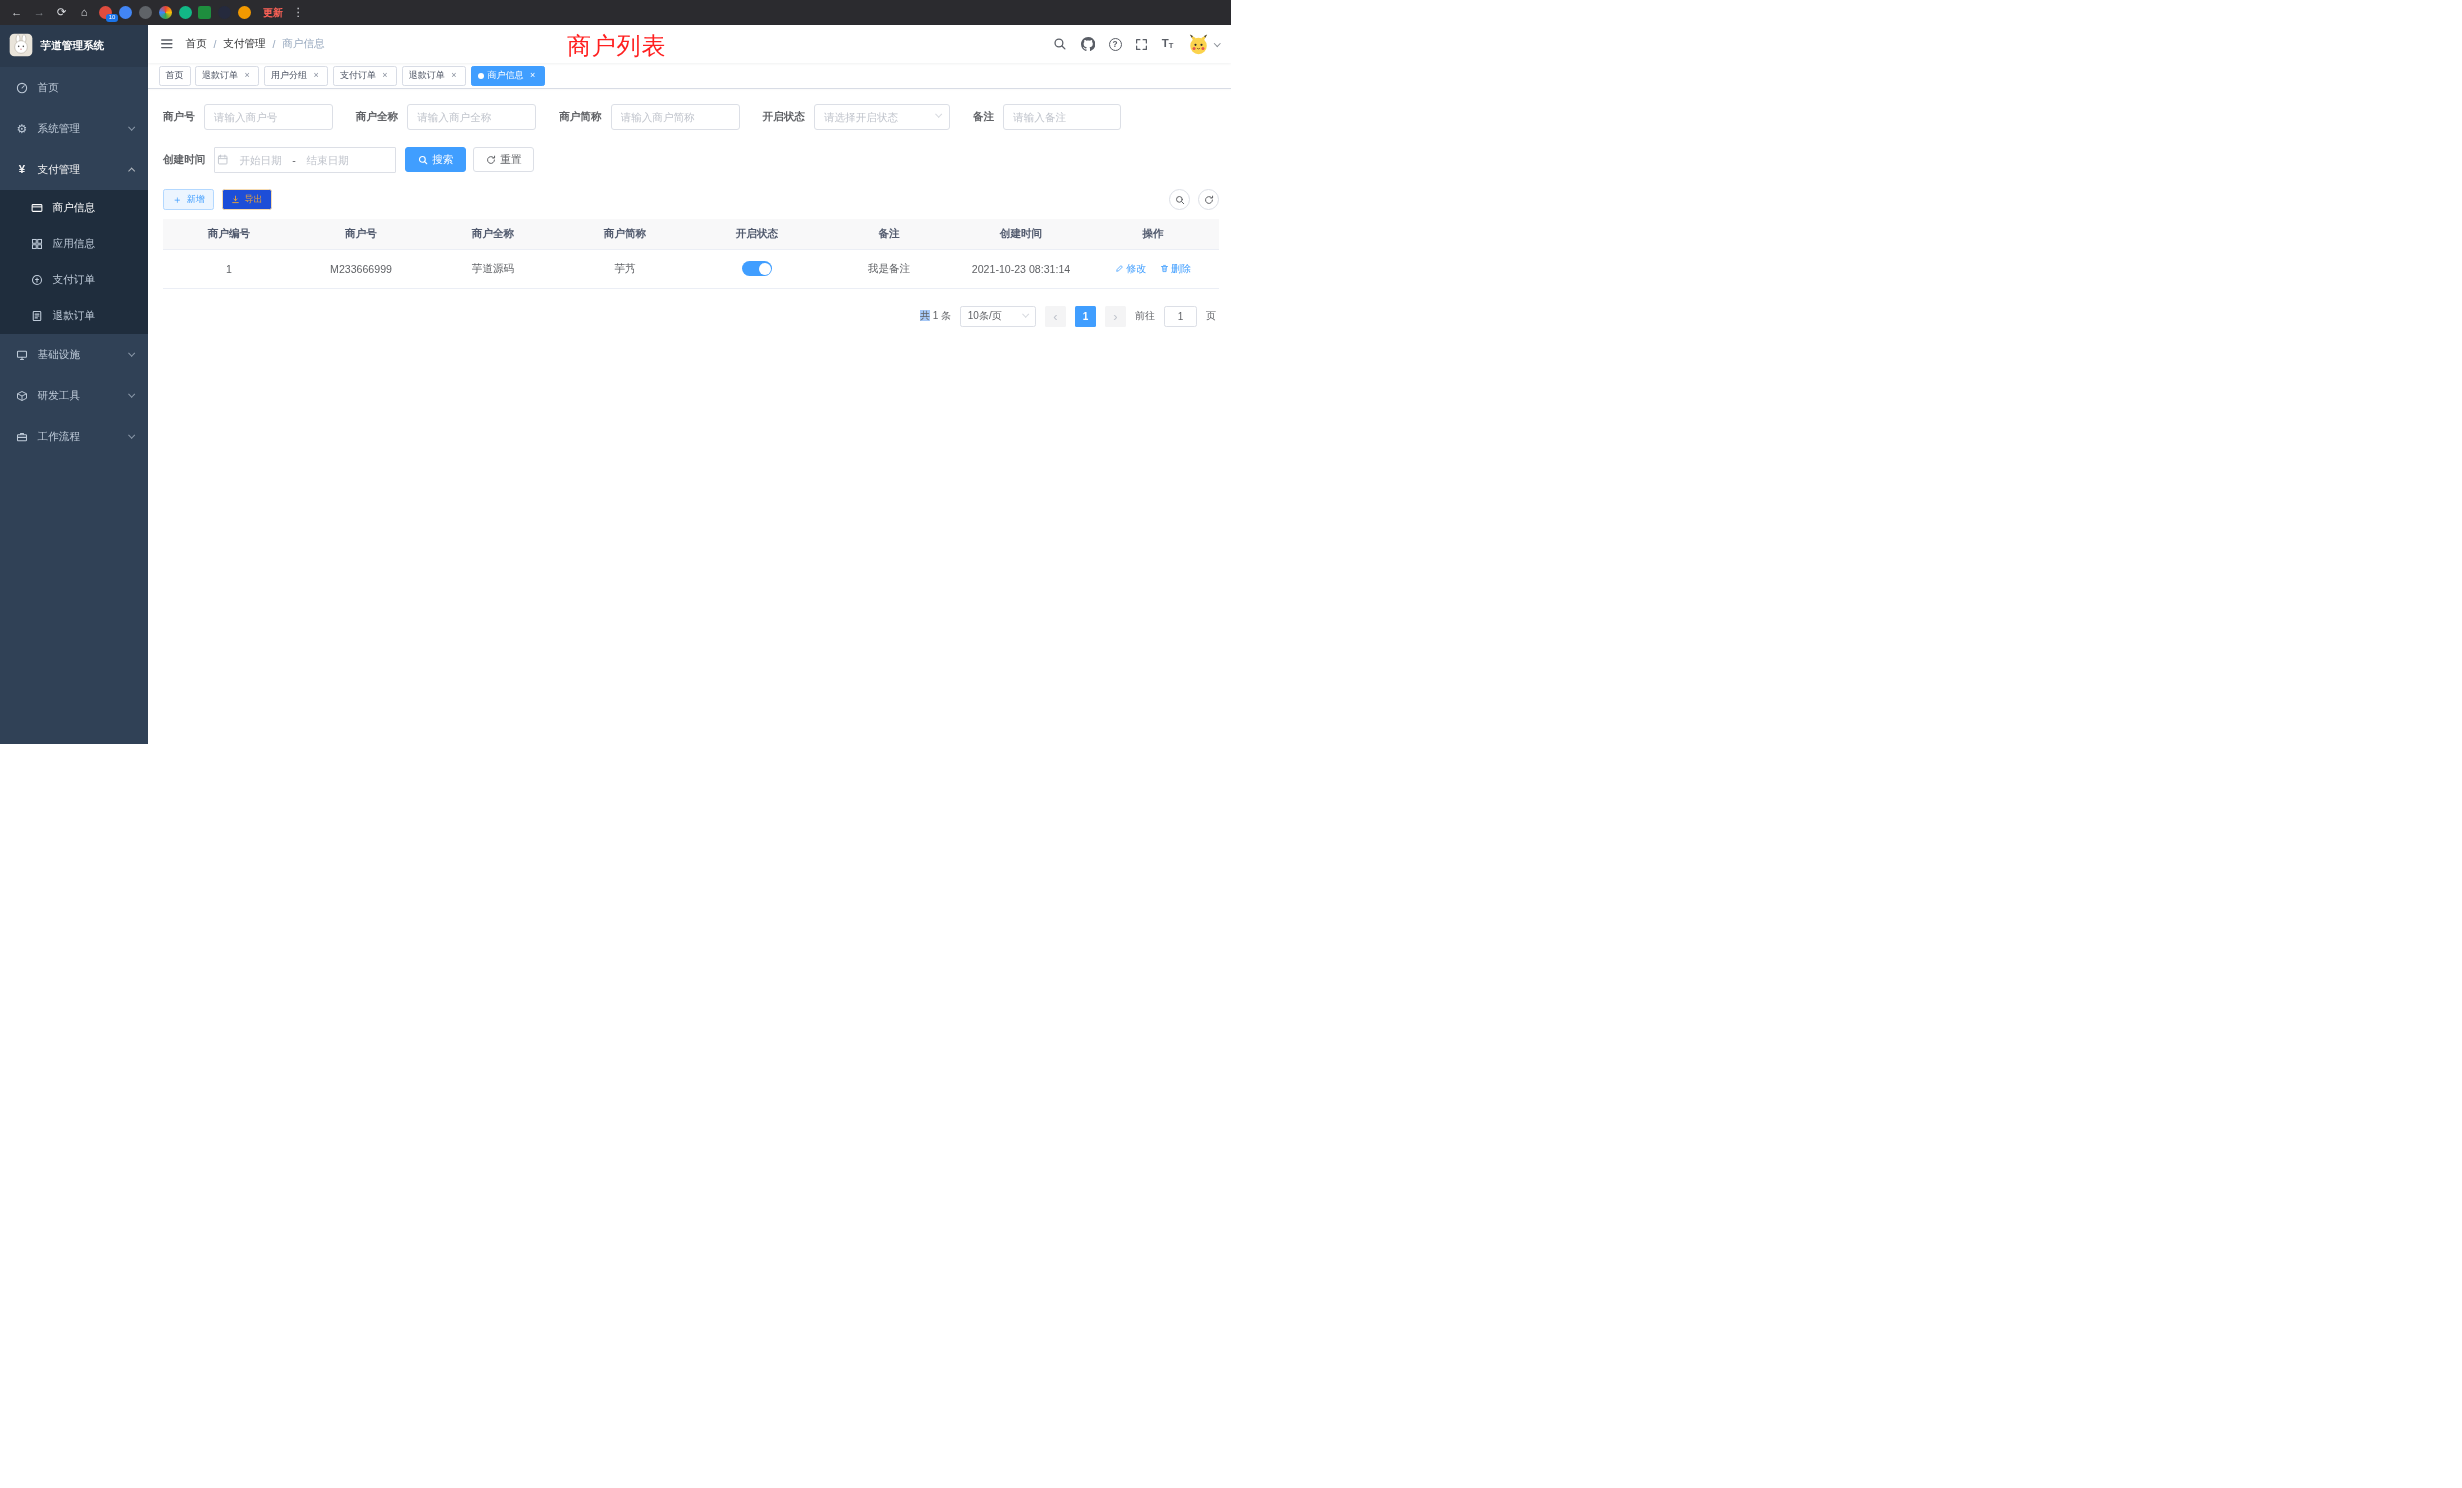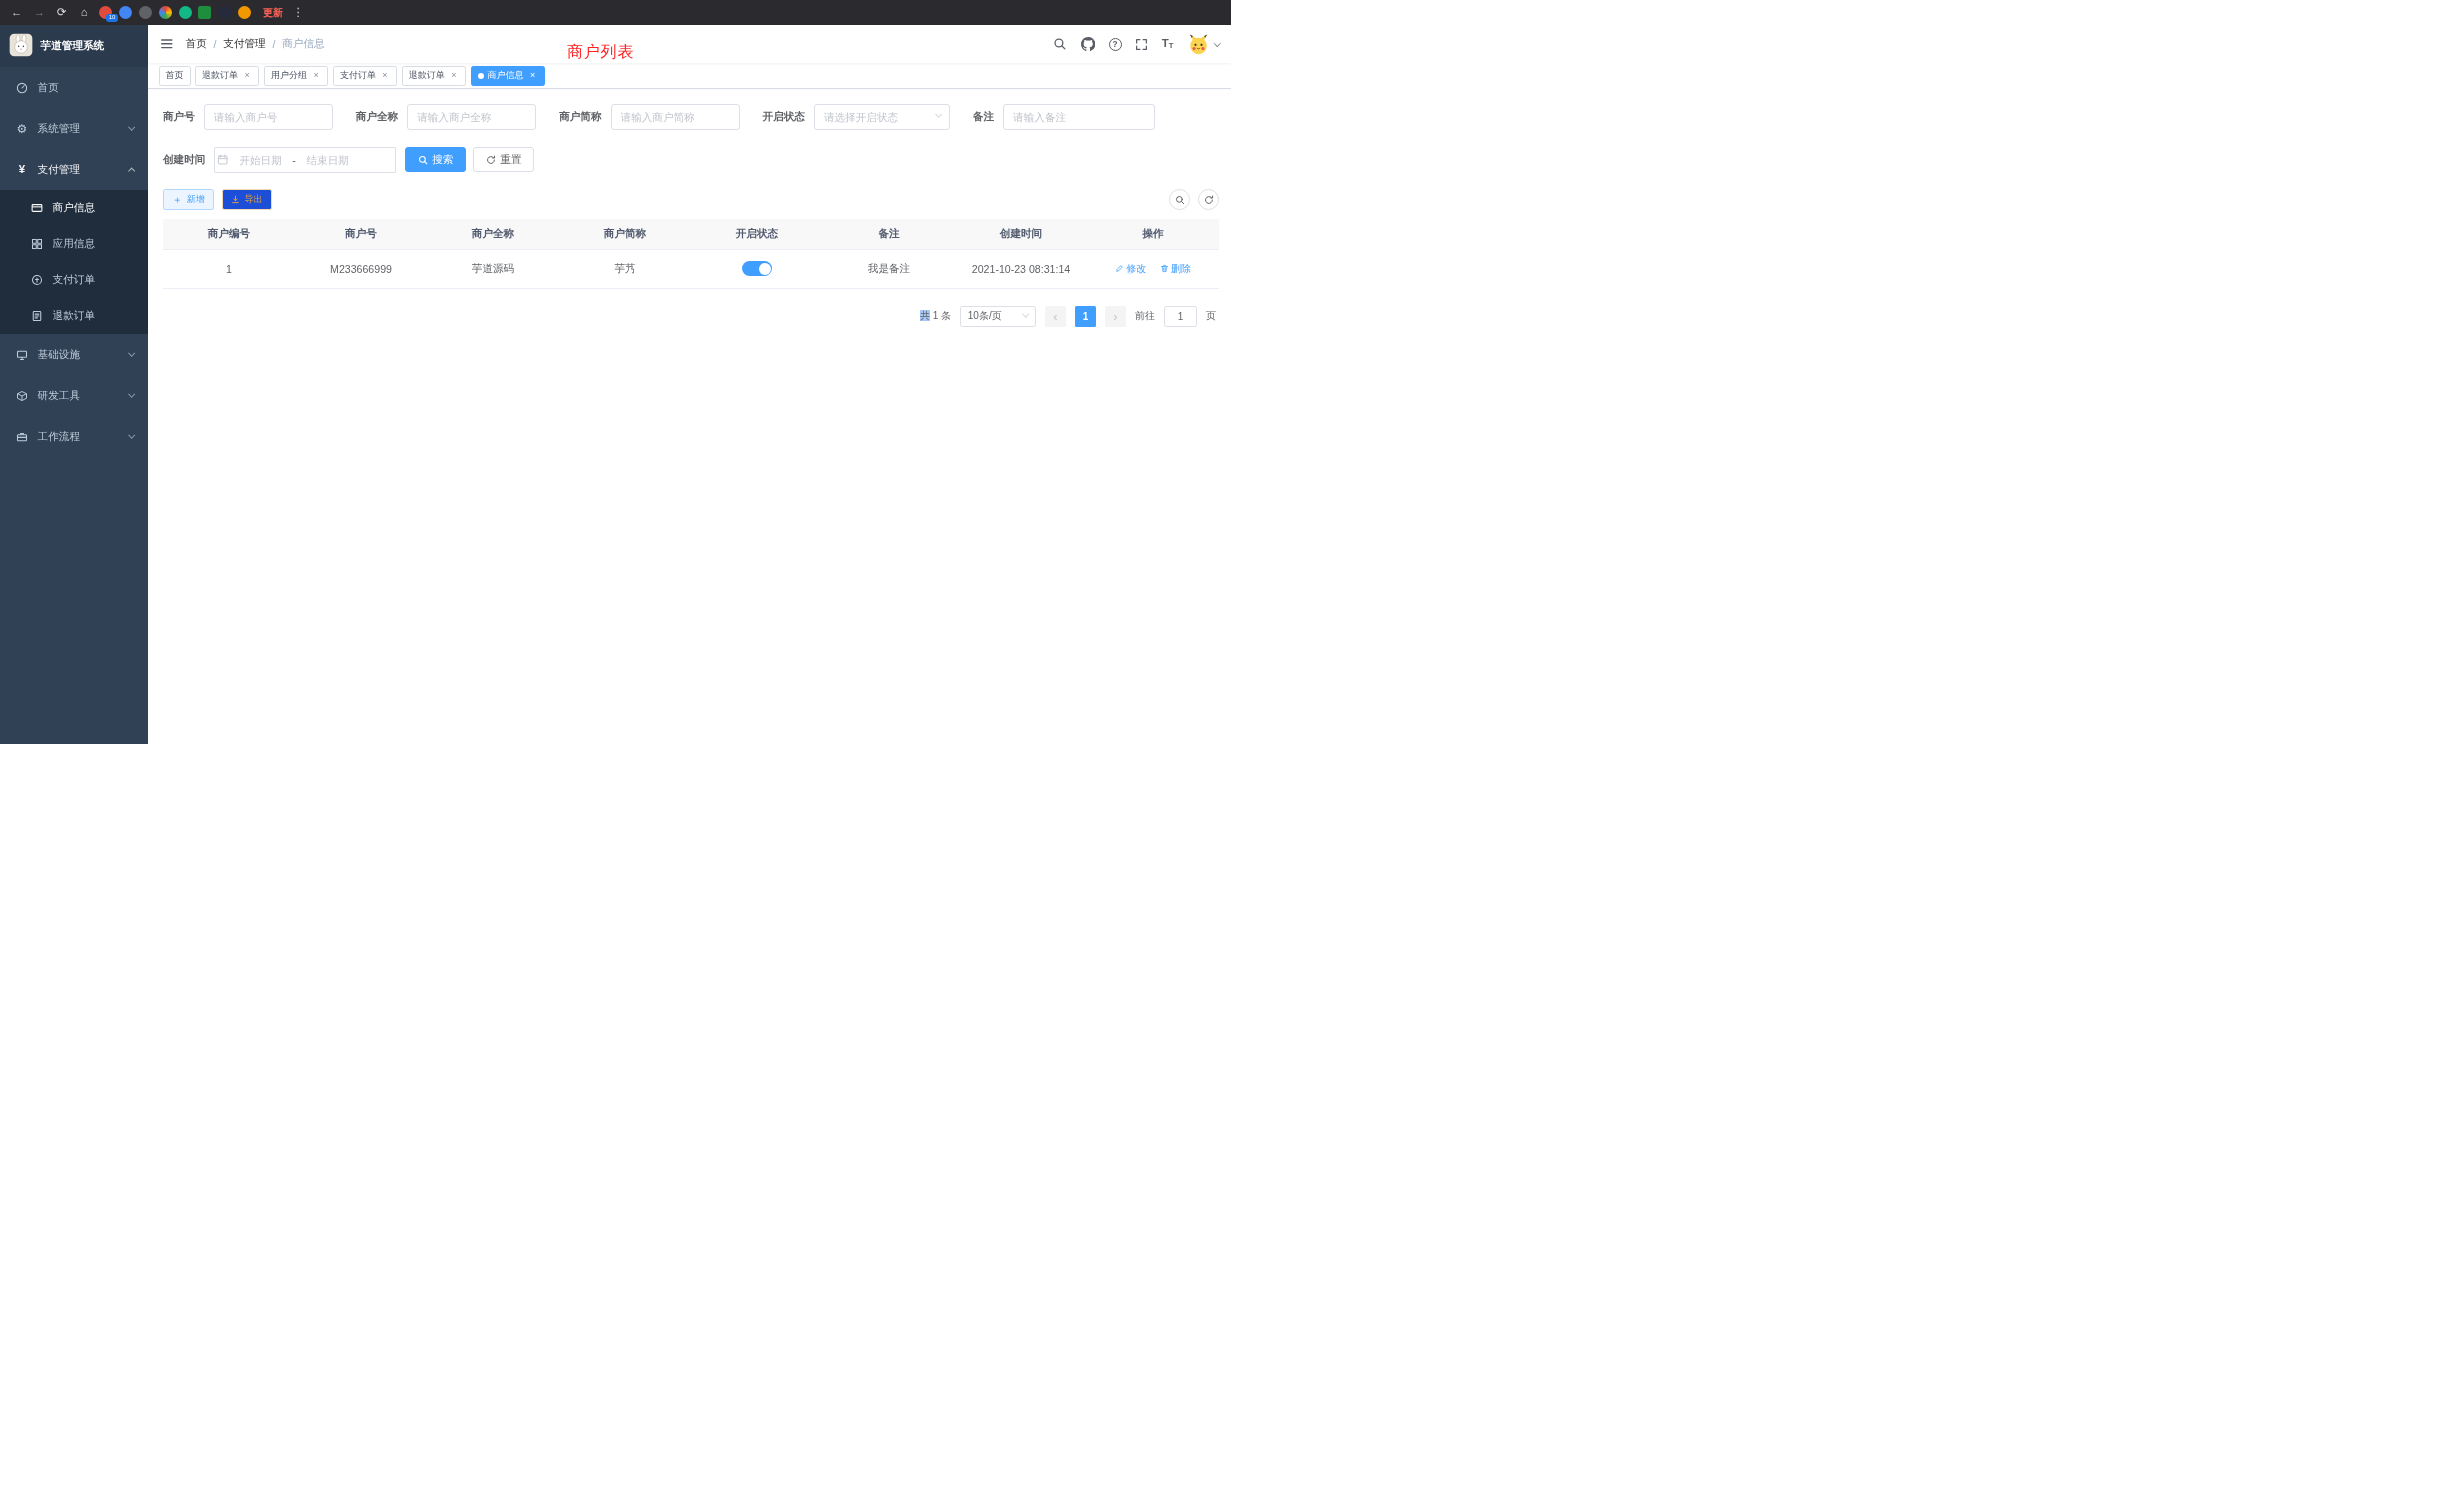--- a/index.html
+++ b/index.html
@@ -57,21 +57,21 @@
   .bc-current { color:#97a8be; }
   .nav-right { margin-left:auto; display:flex; align-items:center; gap:13.6px; color:#5a5e66; }
   .nav-right > span { display:flex; align-items:center; cursor:pointer; }
   .q-icon { width:13px; height:13px; border:1.1px solid #5a5e66; border-radius:50%; font-size:8.3px; font-weight:700; justify-content:center; }
   .font-size-icon { align-items:flex-end !important; font-weight:700; }
   .ft-big { font-size:11.4px; line-height:1; }
   .ft-small { font-size:7.6px; line-height:1; }
   .avatar-wrap { gap:4.5px; }
   .nav-caret { width:4.5px; height:4.5px; border-right:1px solid #8a8f97; border-bottom:1px solid #8a8f97; transform:rotate(45deg); display:inline-block; margin-bottom:2.3px; }
 
-  .annotation { position:absolute; top:17px; left:419px; z-index:5; color:#ff1f1f; font-size:16px; font-weight:500; letter-spacing:0.8px; pointer-events:none; }
+  .annotation { position:absolute; top:5px; left:419px; z-index:5; color:#ff1f1f; font-size:24px; font-weight:500; letter-spacing:0.8px; pointer-events:none; }
 
   
   .tags { height:26px; flex:none; background:#fff; border-bottom:0.8px solid #d8dce5; box-shadow:0 0.8px 2.3px rgba(0,0,0,.04); display:flex; align-items:center; padding:0 10.6px; gap:4.5px; position:relative; z-index:2; }
   .tag { height:20px; display:inline-flex; align-items:center; gap:3.8px; padding:0 6px; border:0.8px solid #d8dce5; border-radius:2.3px; background:#fff; color:#495060; font-size:9px; cursor:pointer; white-space:nowrap; }
   .tclose { width:10.6px; height:10.6px; line-height:10px; text-align:center; border-radius:50%; font-size:9px; color:#8a919f; }
   .tag.active { background:#409EFF; border-color:#409EFF; color:#fff; }
   .tag.active .tclose { color:#fff; }
   .tag-dot { width:6px; height:6px; border-radius:50%; background:#fff; display:inline-block; }
 
   
@@ -358,21 +358,21 @@
           </div>
           <div class="filter-item">
             <span class="flabel">开启状态</span>
             <span class="select">
               <input class="el-input" readonly="" placeholder="请选择开启状态" style="">
               <i class="caret down"></i>
             </span>
           </div>
           <div class="filter-item" style="margin-right:0">
             <span class="flabel">备注</span>
-            <input class="el-input" style="width: 152px;" placeholder="请输入备注">
+            <input class="el-input" style="width: 118px;" placeholder="请输入备注">
           </div>
         </div>
 
         <div class="filter-row">
           <div class="filter-item" style="margin-right:9px">
             <span class="flabel">创建时间</span>
             <span class="date-range">
               <svg width="11.4" height="11.4" viewBox="0 0 16 16" fill="none" stroke="currentColor" stroke-width="1.3" stroke-linecap="round">
                   <rect x="2" y="3" width="12" height="11" rx="1"></rect>
                   <path d="M2 6.5h12M5 1.5v3M11 1.5v3"></path>

